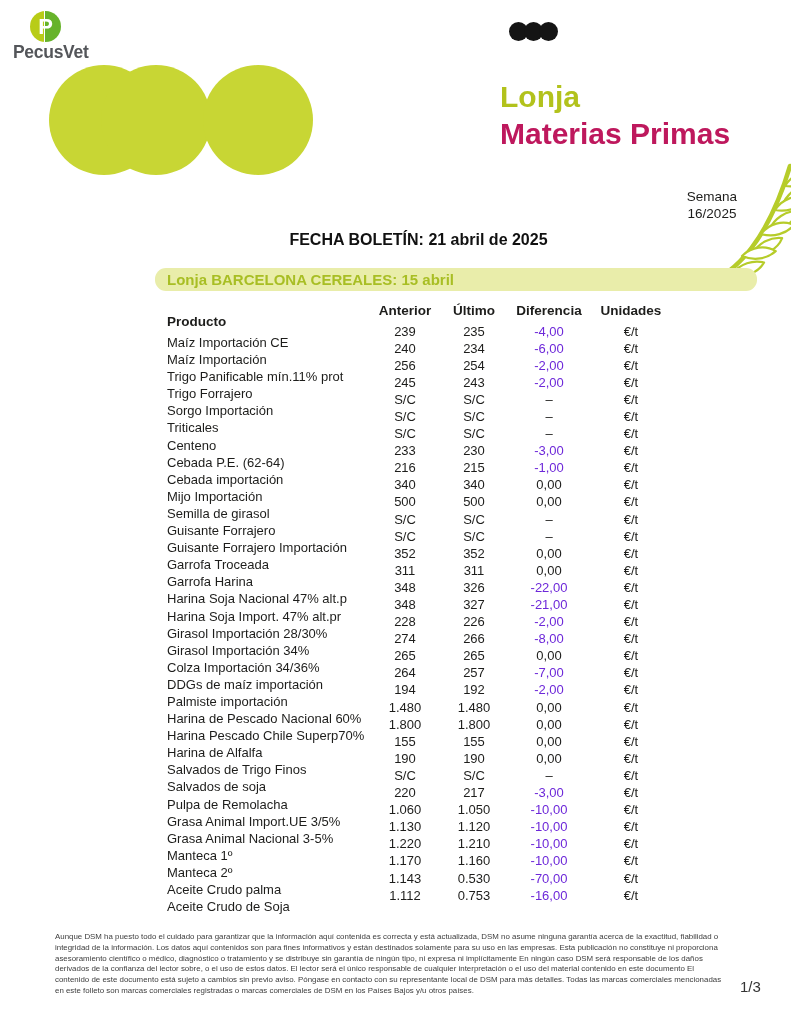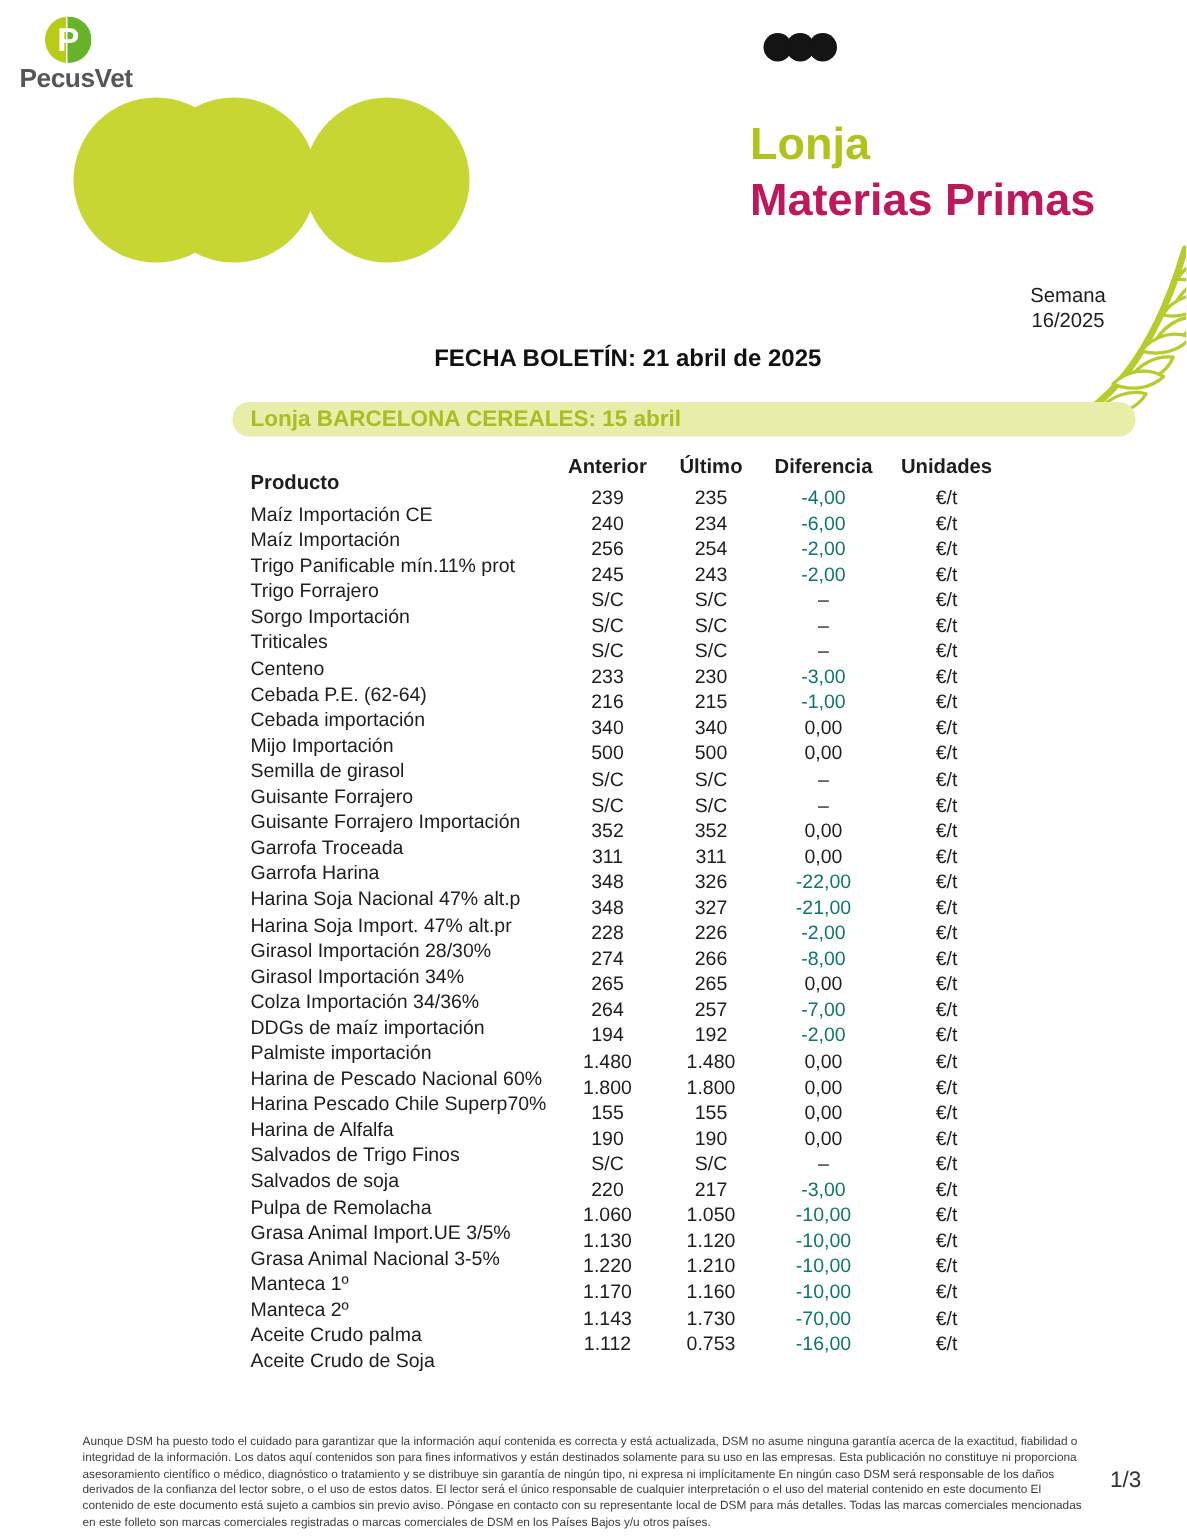--- a/index.html
+++ b/index.html
@@ -38,24 +38,24 @@
   
   .secbar{position:absolute;left:155px;top:268px;width:602px;height:23px;background:#e9edaa;border-radius:11px;}
   .secbar span{display:block;padding-left:12px;line-height:23px;font-size:15px;font-weight:bold;color:#a8be24;}
 
   
   .tbl{position:absolute;left:155px;top:291px;width:527px;}
   .trow{display:grid;grid-template-columns:212px 76px 62px 88px 76px;align-items:center;height:17.1px;font-size:13px;}
   .trow.head{height:21px;font-weight:bold;font-size:13.5px;}
   .c-prod{padding-left:12px;text-align:left;white-space:nowrap;margin-top:23px;}
   .c-num{text-align:center;}
-  .neg{color:#0f766e;}
-
-  
-  .disclaimer{position:absolute;left:55px;top:956px;width:672px;font-size:7.9px;line-height:10.8px;color:#3c3c3c;}
+  .neg{color:#6d28d9;}
+
+  
+  .disclaimer{position:absolute;left:55px;top:932px;width:672px;font-size:7.9px;line-height:10.8px;color:#3c3c3c;}
   .pagenum{position:absolute;left:740px;top:978px;font-size:15px;color:#333;}
 </style>
 </head>
 <body>
 
 <div class="page">
 
   <div class="pv-logo">
     <span class="half-l"></span>
     <span class="half-r"></span>
@@ -367,21 +367,21 @@
       <span class="c-prod">Manteca 2º</span>
       <span class="c-num">1.170</span>
       <span class="c-num">1.160</span>
       <span class="c-num neg">-10,00</span>
       <span class="c-num">€/t</span>
     </div>
 
     <div class="trow">
       <span class="c-prod">Aceite Crudo palma</span>
       <span class="c-num">1.143</span>
-      <span class="c-num">1.730</span>
+      <span class="c-num">0.530</span>
       <span class="c-num neg">-70,00</span>
       <span class="c-num">€/t</span>
     </div>
 
     <div class="trow">
       <span class="c-prod">Aceite Crudo de Soja</span>
       <span class="c-num">1.112</span>
       <span class="c-num">0.753</span>
       <span class="c-num neg">-16,00</span>
       <span class="c-num">€/t</span>

